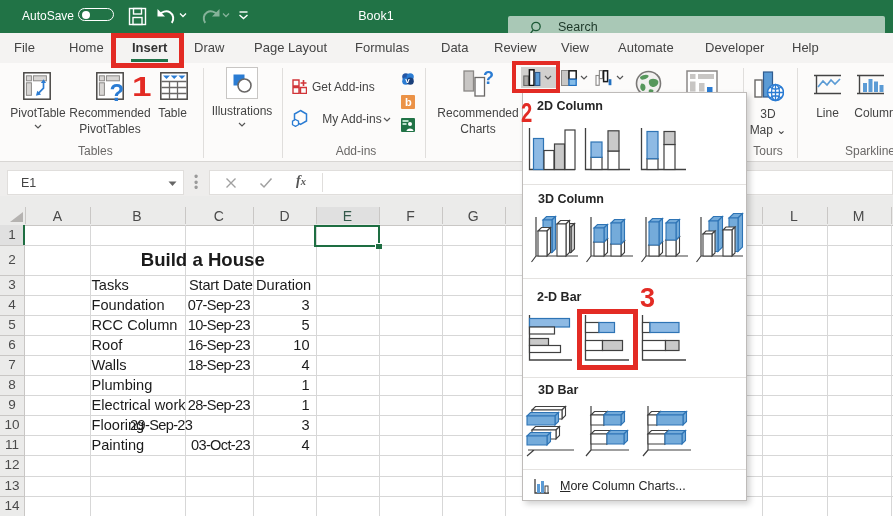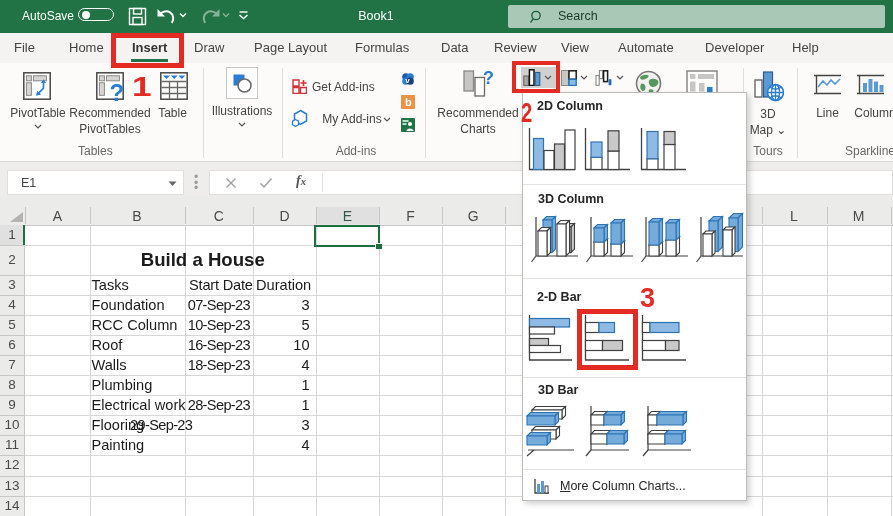--- a/index.html
+++ b/index.html
@@ -47,21 +47,21 @@
   <path d="M20.5 9.5 C17.5 5.5 12.5 4.2 9 6.3 C5.4 8.5 4.8 13.4 7.2 16.8" fill="none" stroke="#fff" stroke-width="2"></path>
 </svg>
 <svg class="abs" style="left:222px;top:12px;opacity:.45" width="8" height="6" viewBox="0 0 8 6">
       <path d="M1 1.5 L4 4.5 L7 1.5" fill="none" stroke="#fff" stroke-width="1.3"></path>
     </svg>
 <svg class="abs" style="left:238px;top:11px" width="11" height="9" viewBox="0 0 11 9">
   <path d="M1.5 1 L9.5 1" stroke="#fff" stroke-width="1.4"></path>
   <path d="M1.5 4 L5.5 7.5 L9.5 4" fill="none" stroke="#fff" stroke-width="1.4"></path>
 </svg>
 <div class="abs" style="left:340px;top:9px;width:72px;text-align:center;color:#fff;font-size:12.5px">Book1</div>
-<div class="abs" style="left:508px;top:5px;width:377px;height:23px;background:#a9c8b6;border-radius:2px">
+<div class="abs" style="left:508px;top:16px;width:377px;height:23px;background:#a9c8b6;border-radius:2px">
   <svg style="position:absolute;left:21px;top:4px" width="16" height="16" viewBox="0 0 16 16">
     <circle cx="7" cy="6.5" r="4.2" fill="none" stroke="#1d5a37" stroke-width="1.3"></circle>
     <path d="M4.2 9.8 L1.5 13.5" stroke="#1d5a37" stroke-width="1.3"></path>
   </svg>
   <span style="position:absolute;left:50px;top:4px;font-size:12.5px;color:#1d3829">Search</span>
 </div>
 
 <div class="abs" style="left:0;top:33px;width:893px;height:30px;background:#f4f3f2"></div>
 <div class="tab" style="left:14px">File</div>
 <div class="tab" style="left:69px">Home</div>
@@ -349,20 +349,21 @@
 <div class="celltext" style="left:189.5px;width:120px;text-align:right;top:354.9px;height:20.100000000000023px;line-height:20.100000000000023px">4</div>
 <div class="celltext" style="left:91.5px;top:375.0px;height:20.100000000000023px;line-height:20.100000000000023px">Plumbing</div>
 <div class="celltext" style="left:189.5px;width:120px;text-align:right;top:375.0px;height:20.100000000000023px;line-height:20.100000000000023px">1</div>
 <div class="celltext" style="left:91.5px;top:395.1px;height:20.099999999999966px;line-height:20.099999999999966px">Electrical work</div>
 <div class="celltext" style="left:130px;width:120px;text-align:right;letter-spacing:-0.65px;top:395.1px;height:20.099999999999966px;line-height:20.099999999999966px">28-Sep-23</div>
 <div class="celltext" style="left:189.5px;width:120px;text-align:right;top:395.1px;height:20.099999999999966px;line-height:20.099999999999966px">1</div>
 <div class="celltext" style="left:91.5px;top:415.2px;height:20.100000000000023px;line-height:20.100000000000023px">Flooring</div>
 <div class="celltext" style="left:130px;width:120px;text-align:left;letter-spacing:-0.65px;top:415.2px;height:20.100000000000023px;line-height:20.100000000000023px">29-Sep-23</div>
 <div class="celltext" style="left:189.5px;width:120px;text-align:right;top:415.2px;height:20.100000000000023px;line-height:20.100000000000023px">3</div>
 <div class="celltext" style="left:91.5px;top:435.3px;height:20.099999999999966px;line-height:20.099999999999966px">Painting</div>
+<div class="celltext" style="left:130px;width:120px;text-align:right;letter-spacing:-0.65px;top:435.3px;height:20.099999999999966px;line-height:20.099999999999966px">03-Oct-23</div>
 <div class="celltext" style="left:189.5px;width:120px;text-align:right;top:435.3px;height:20.099999999999966px;line-height:20.099999999999966px">4</div>
 <div class="abs" style="left:314.3px;top:224.5px;width:65.4px;height:22.4px;border:2.4px solid #1e6e42"></div>
 <div class="abs" style="left:375.4px;top:242.7px;width:6.5px;height:6.5px;background:#1e6e42;border-left:1.5px solid #fff;border-top:1.5px solid #fff"></div>
 <div class="abs" style="left:522px;top:92px;width:225px;height:409px;background:#fff;border:1px solid #bebbb9;box-shadow:3px 3px 6px rgba(0,0,0,0.18)"></div>
 <div class="sechead" style="left:537px;top:99px">2D Column</div>
 <div class="sechead" style="left:538px;top:192px">3D Column</div>
 <div class="sechead" style="left:537px;top:290px">2-D Bar</div>
 <div class="sechead" style="left:538px;top:383px">3D Bar</div>
 <div class="abs" style="left:523px;top:184.3px;width:223px;height:1px;background:#e4e2e0"></div>
 <div class="abs" style="left:523px;top:278px;width:223px;height:1px;background:#e4e2e0"></div>

